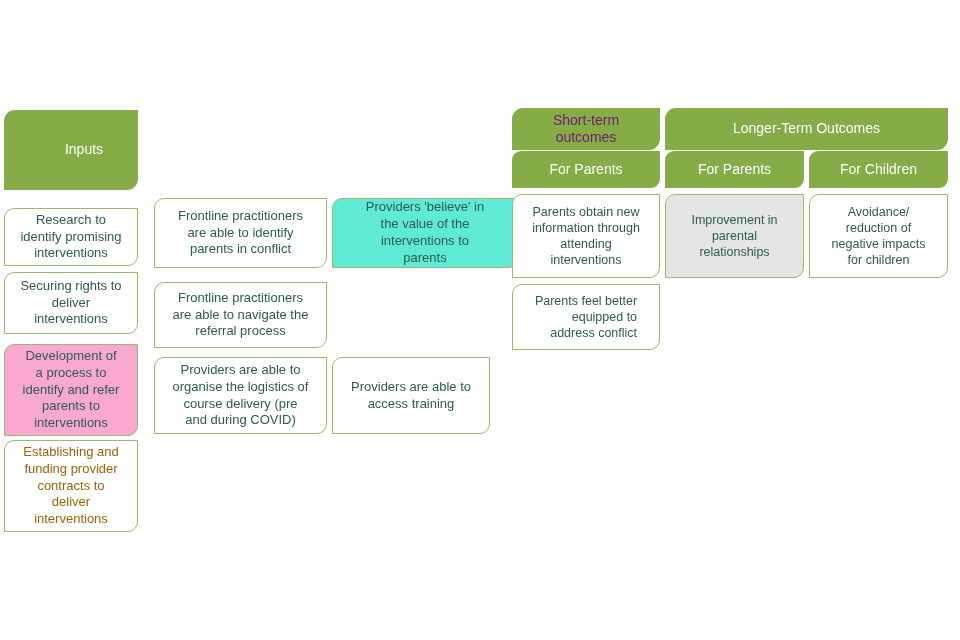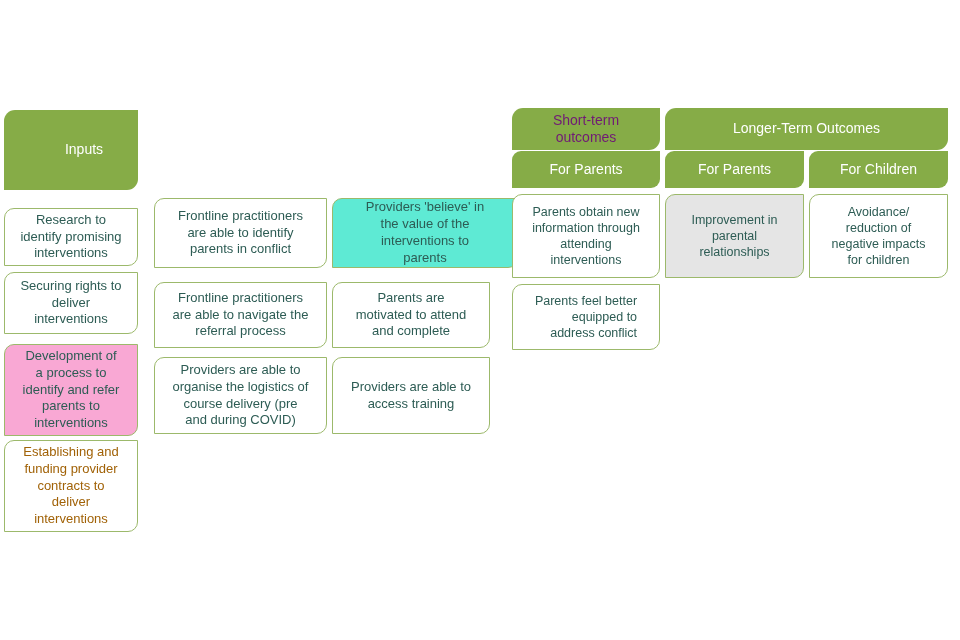--- a/index.html
+++ b/index.html
@@ -130,25 +130,20 @@
 and during COVID)</span>
   </div>
 
   <div class="node fs-node" style="left: 332px; top: 198px; width: 186px; height: 70px; background: #5eead4; border-color: rgb(156, 185, 107); color: rgb(45, 92, 84); align-items: center;">
     <span class="node-label">Providers 'believe' in
 the value of the
 interventions to
 parents</span>
   </div>
 
-  <div class="node fs-node" style="left: 332px; top: 282px; width: 158px; height: 66px; background: rgb(255, 255, 255); border-color: rgb(156, 185, 107); color: rgb(45, 92, 84);">
-    <span class="node-label">Parents are
-motivated to attend
-and complete</span>
-  </div>
 
   <div class="node fs-node" style="left: 332px; top: 357px; width: 158px; height: 77px; background: rgb(255, 255, 255); border-color: rgb(156, 185, 107); color: rgb(45, 92, 84);">
     <span class="node-label">Providers are able to
 access training</span>
   </div>
 
   <div class="band fs-head" style="left: 512px; top: 108px; width: 148px; height: 42px; background: rgb(134, 172, 71); color: #701a75;">
     <span class="band-label">Short-term
 outcomes</span>
   </div>

